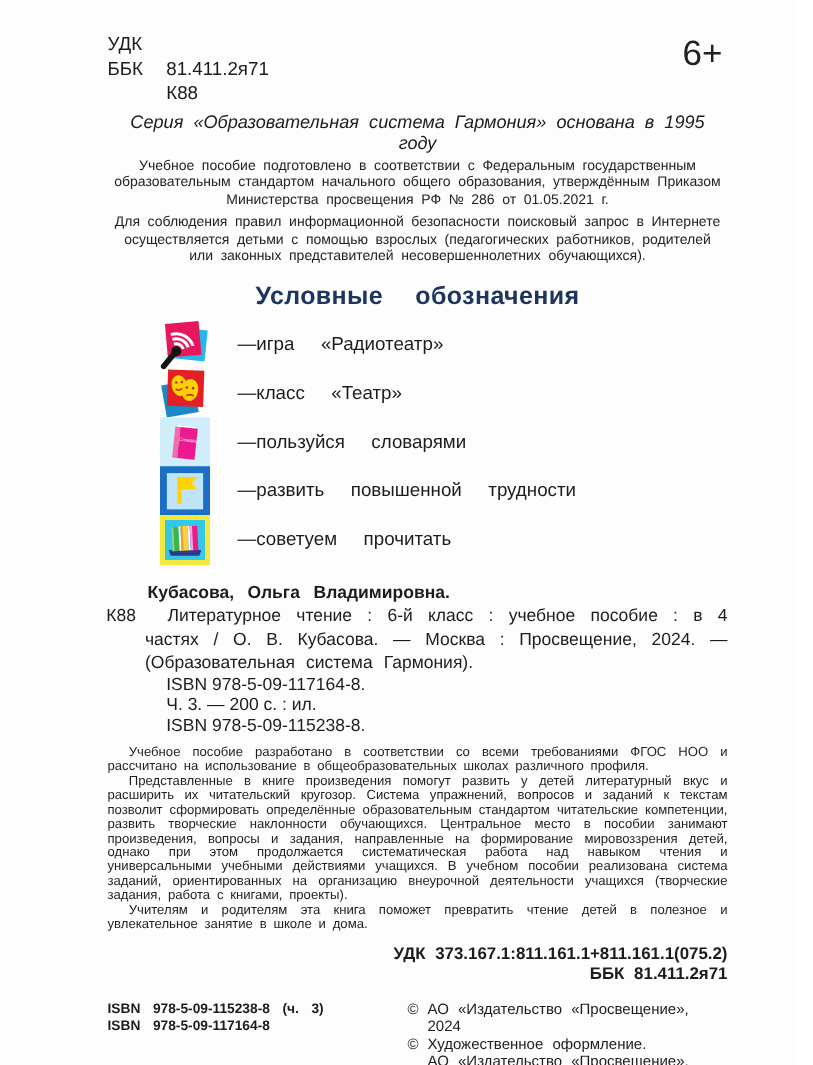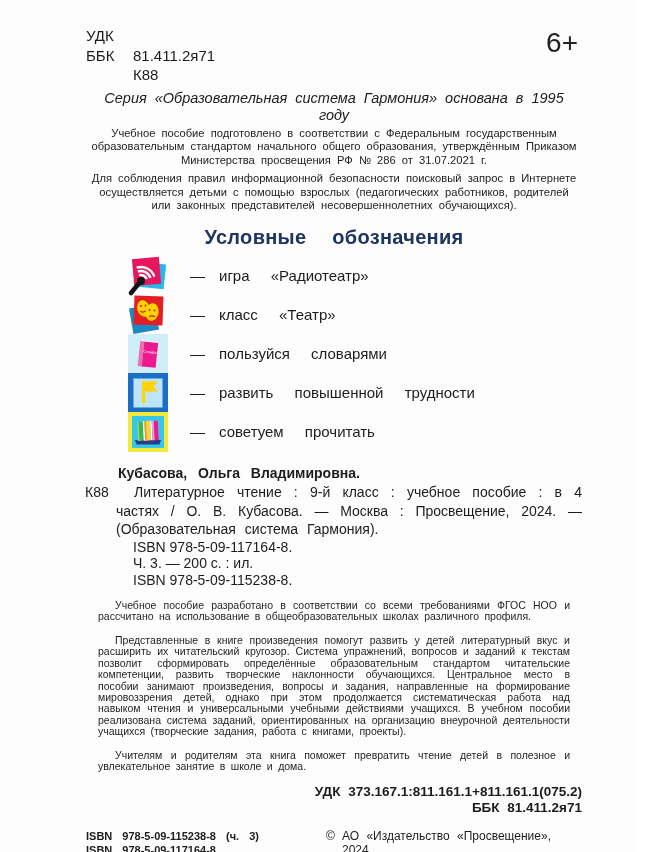--- a/index.html
+++ b/index.html
@@ -24,30 +24,30 @@
   .series{text-align:center;font-style:italic;font-size:14.5px;line-height:17px;margin-top:5px;word-spacing:4px;}
   .notice{text-align:center;font-size:11.2px;line-height:13.6px;word-spacing:3px;color:#222;}
   .notice-1{margin:3px auto 0;max-width:486px;}
   .notice-2{margin:5px auto 1px;max-width:492px;}
   
   .legend-title{text-align:center;font-weight:bold;font-size:20px;line-height:24px;margin-top:12px;color:#1e3560;word-spacing:20px;letter-spacing:.3px;}
   .legend{margin-top:7px;}
   .legend-row{display:flex;align-items:center;height:39px;padding-left:40px;}
   .legend-icon{width:44px;height:44px;flex:0 0 44px;display:flex;align-items:center;justify-content:center;}
   .legend-dash{margin-left:20px;font-size:15px;flex:0 0 auto;}
-  .legend-label{margin-left:14px;font-size:15px;word-spacing:17px;white-space:nowrap;}
+  .legend-label{font-size:15px;word-spacing:17px;white-space:nowrap;}
   
   .author{font-weight:bold;font-size:14px;line-height:18px;margin:13px 0 0 32px;word-spacing:7px;}
   .bib{position:relative;margin-left:30px;font-size:14px;line-height:18.5px;margin-top:1px;}
   .bib-code{position:absolute;left:-31px;top:0;}
   .bib-desc{text-indent:18px;text-align:justify;word-spacing:5px;}
   .bib-line{margin-left:17px;line-height:16.5px;}
   
   .annotation{margin-top:9px;font-size:10.5px;line-height:11.4px;text-align:justify;word-spacing:2.5px;color:#1f1f1f;}
-  .annotation p{margin:12px;text-indent:17px;}
+  .annotation p{margin:0;text-indent:17px;}
   
   .class-block{text-align:right;font-weight:bold;font-size:13.5px;line-height:16px;margin-top:10px;word-spacing:4px;}
   
   .footer{display:flex;margin-top:14px;}
   .isbns{font-weight:bold;font-size:11px;line-height:13.6px;word-spacing:7px;white-space:nowrap;}
   .copyrights{margin-left:auto;width:256px;font-size:12px;line-height:13.8px;word-spacing:4px;}
   .c-row{display:flex;}
   .c-sym{width:16px;flex:0 0 16px;}
   .c-text{flex:1;}
   svg{display:block;}
@@ -66,21 +66,21 @@
         <span class="code-lbl">ББК</span>
         <span>81.411.2я71</span>
       </div>
       <div class="code-k">К88</div>
     </div>
     <div class="age-badge">6+</div>
   </div>
 
   <div class="series">Серия «Образовательная система Гармония» основана в 1995 году</div>
 
-  <div class="notice notice-1">Учебное пособие подготовлено в соответствии с Федеральным государственным образовательным стандартом начального общего образования, утверждённым Приказом Министерства просвещения РФ № 286 от 31.07.2021 г.</div>
+  <div class="notice notice-1">Учебное пособие подготовлено в соответствии с Федеральным государственным образовательным стандартом начального общего образования, утверждённым Приказом Министерства просвещения РФ № 286 от 01.05.2021 г.</div>
   <div class="notice notice-2">Для соблюдения правил информационной безопасности поисковый запрос в Интернете осуществляется детьми с помощью взрослых (педагогических работников, родителей или законных представителей несовершеннолетних обучающихся).</div>
 
   <div class="legend-title">Условные обозначения</div>
 
   <div class="legend">
 
     <div class="legend-row">
       <span class="legend-icon">
         <svg width="44" height="44" viewBox="0 0 44 44">
           <rect x="14" y="9" width="25" height="25" fill="#29b6e8" transform="rotate(6 26 21)"></rect>
@@ -165,21 +165,21 @@
         </svg>
       </span>
       <span class="legend-dash">—</span>
       <span class="legend-label">советуем прочитать</span>
     </div>
   </div>
 
   <div class="author">Кубасова, Ольга Владимировна.</div>
   <div class="bib">
     <span class="bib-code">К88</span>
-    <div class="bib-desc">Литературное чтение : 9-й класс : учебное пособие : в 4 частях / О. В. Кубасова. — Москва : Просвещение, 2024. — (Образовательная система Гармония).</div>
+    <div class="bib-desc">Литературное чтение : 6-й класс : учебное пособие : в 4 частях / О. В. Кубасова. — Москва : Просвещение, 2024. — (Образовательная система Гармония).</div>
     <div class="bib-line">ISBN 978-5-09-117164-8.</div>
     <div class="bib-line">Ч. 3. — 200 с. : ил.</div>
     <div class="bib-line">ISBN 978-5-09-115238-8.</div>
   </div>
 
   <div class="annotation">
     <p>Учебное пособие разработано в соответствии со всеми требованиями ФГОС НОО и рассчитано на использование в общеобразовательных школах различного профиля.</p>
     <p>Представленные в книге произведения помогут развить у детей литературный вкус и расширить их читательский кругозор. Система упражнений, вопросов и заданий к текстам позволит сформировать определённые образовательным стандартом читательские компетенции, развить творческие наклонности обучающихся. Центральное место в пособии занимают произведения, вопросы и задания, направленные на формирование мировоззрения детей, однако при этом продолжается систематическая работа над навыком чтения и универсальными учебными действиями учащихся. В учебном пособии реализована система заданий, ориентированных на организацию внеурочной деятельности учащихся (творческие задания, работа с книгами, проекты).</p>
     <p>Учителям и родителям эта книга поможет превратить чтение детей в полезное и увлекательное занятие в школе и дома.</p>
   </div>

